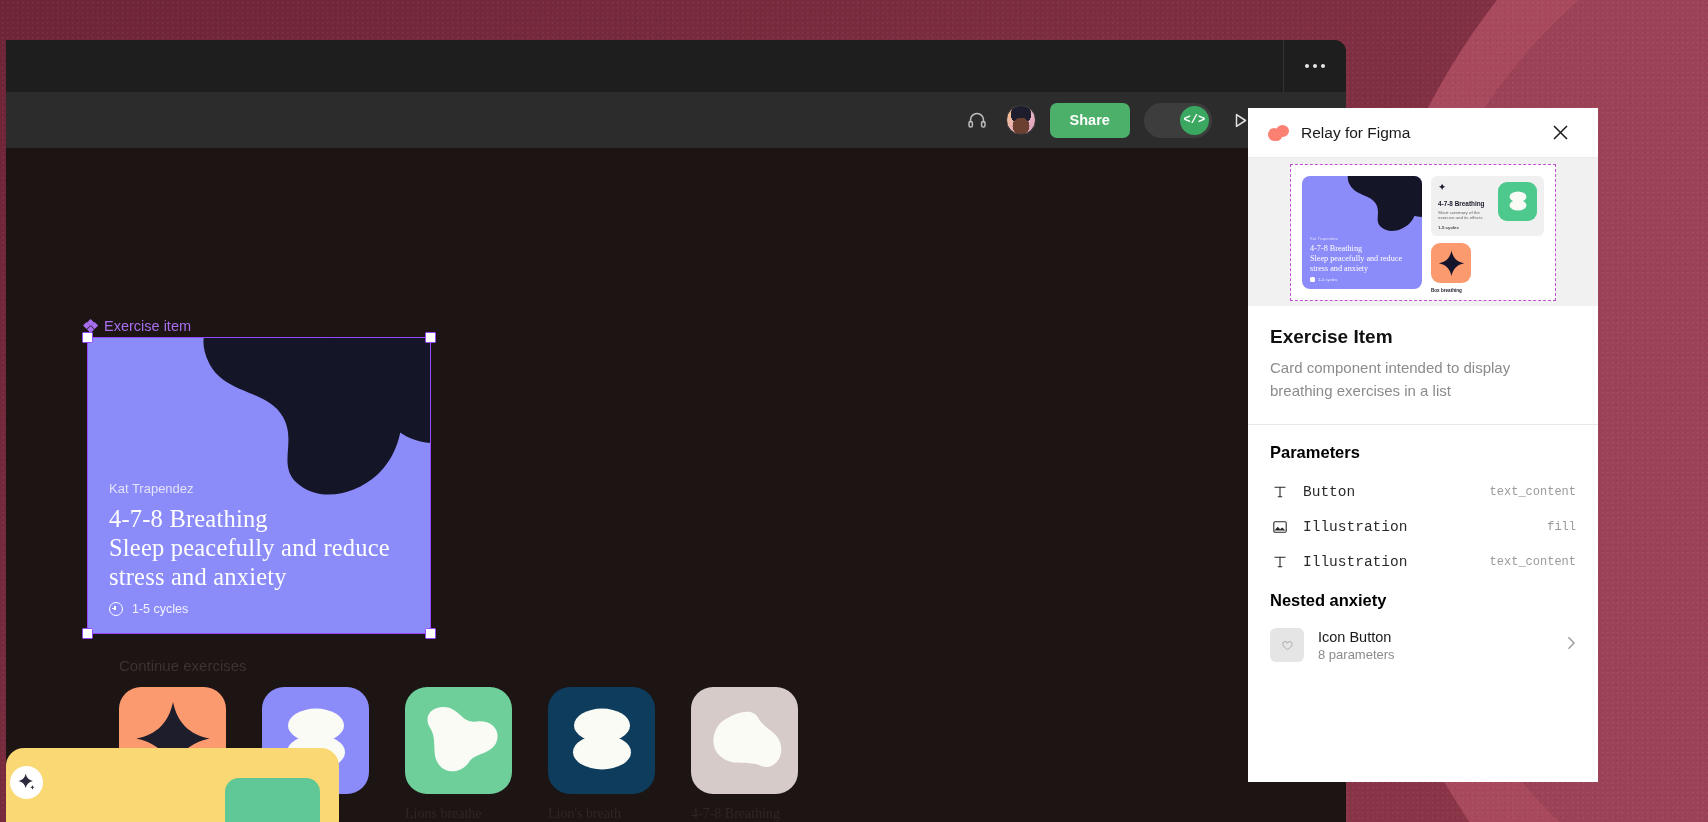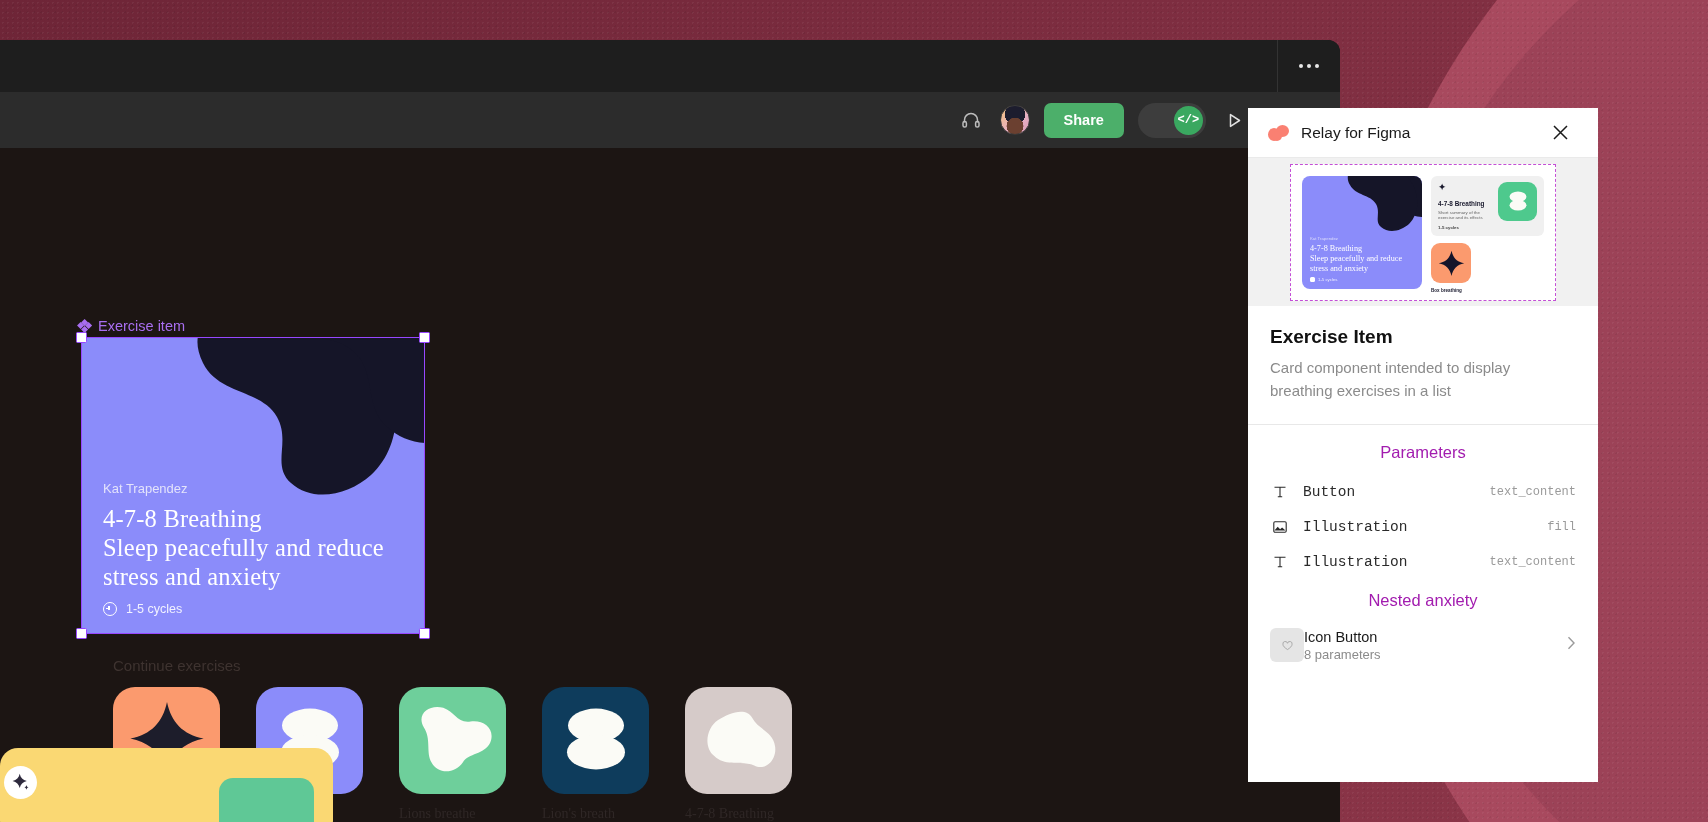--- a/index.html
+++ b/index.html
@@ -27,21 +27,21 @@
     background-image:
       radial-gradient(rgba(255,255,255,.05) 1px, transparent 1px),
       radial-gradient(rgba(0,0,0,.06) 1px, transparent 1px);
     background-size: 5px 5px, 7px 7px;
     background-position: 0 0, 3px 2px;
   }
 
   
   #app-window {
     position: absolute;
-    left: 0; top: 40px;
+    left: 6px; top: 40px;
     width: 1340px; height: 782px;
     background: #1e1e1e;
     border-top-right-radius: 12px;
     overflow: hidden;
   }
 
   
   #titlebar {
     position: relative;
     height: 52px;
@@ -323,38 +323,38 @@
   
   #desc-block {
     flex: none; padding: 20px 22px 22px;
     border-bottom: 1px solid #e8e8e8;
   }
   #pkg-name { font-size: 19px; font-weight: bold; color: #111; margin-bottom: 9px; }
   #pkg-desc { font-size: 15px; color: #8b8b8b; line-height: 1.5; }
 
   
   #params-block { flex: none; padding: 18px 22px 6px; }
-  .section-heading { font-size: 16.5px; font-weight: normal; color: #a21caf; margin-bottom: 12px; text-align: center; }
+  .section-heading { font-size: 16.5px; font-weight: bold; color: #000000; margin-bottom: 12px; }
   .param-row {
     display: flex; align-items: center; height: 35px;
     font-family: "Liberation Mono", monospace;
   }
   .param-icon {
     width: 20px; height: 20px; margin-right: 13px;
     display: flex; align-items: center; justify-content: center;
     color: #2a2a2a; flex: none;
   }
   .param-name { font-size: 14.5px; color: #2a2a2a; flex: 1; }
   .param-type { font-size: 12px; color: #9a9a9a; }
 
   
   #nested-block { flex: 1; padding: 6px 22px 16px; }
   #nested-list { margin-top: 12px; }
   .nested-row {
-    display: flex; align-items: center; 
+    display: flex; align-items: center; gap: 14px;
     padding: 6px 0; cursor: pointer; justify-content: space-between;
   }
   .nested-thumb {
     width: 34px; height: 34px; border-radius: 6px;
     background: #e5e5e5; display: flex; align-items: center; justify-content: center;
     flex: none; color: #9a9a9a; font-size: 11px;
   }
   .nested-text { flex: 1; }
   .nested-name { font-size: 14.5px; color: #1a1a1a; }
   .nested-count { font-size: 13px; color: #8b8b8b; margin-top: 2px; }

